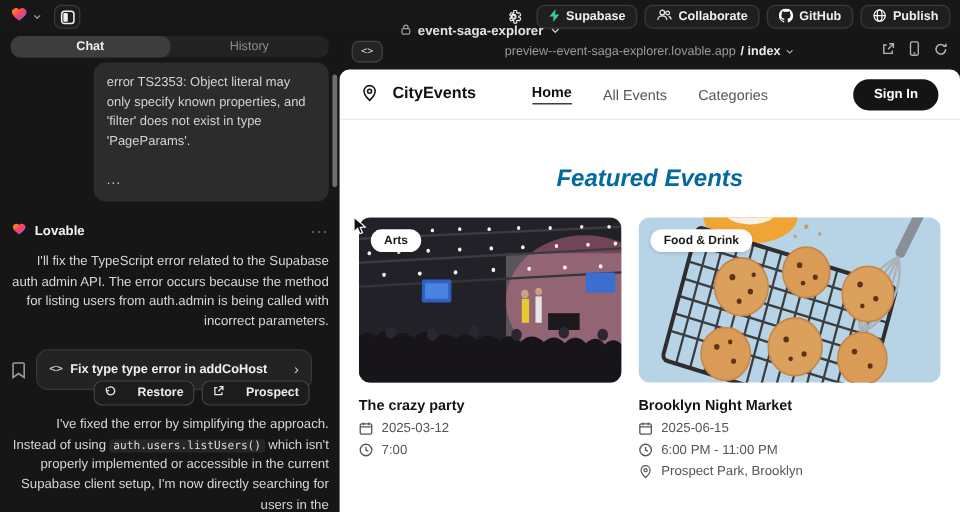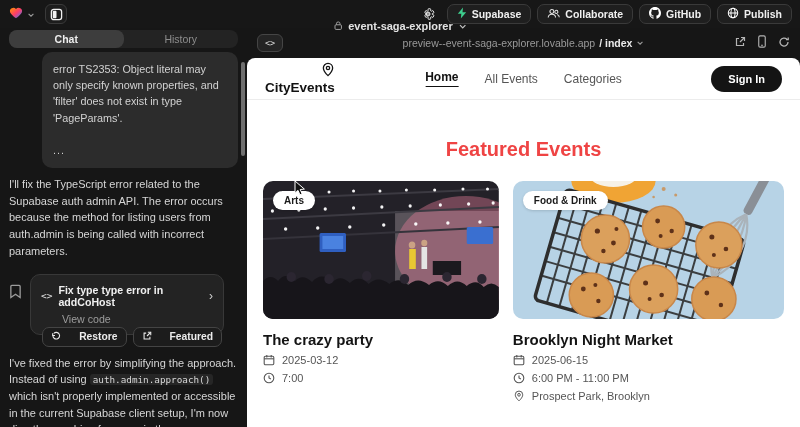--- a/index.html
+++ b/index.html
@@ -13,31 +13,31 @@
   .panel-toggle { width:22px; height:20px; border:1px solid #3a3a3a; border-radius:6px; display:flex; align-items:center; justify-content:center; margin-left:6px; background:#1d1d1d; }
   .topbar-center { position:absolute; left:50%; top:12px; transform:translateX(-50%); height:28px; display:flex; align-items:center; gap:5px; }
   .project-name { font-size:11px; color:#e3e3e3; font-weight:600; }
   .topbar-right { margin-left:auto; display:flex; align-items:center; gap:6px; }
   .icon-btn { width:26px; height:20px; display:flex; align-items:center; justify-content:center; border-radius:6px; color:#e5e5e5; font-size:13px; }
   .tb-btn { display:flex; align-items:center; gap:5px; height:20px; padding:0 9px; background:#1f1f1f; border:1px solid #3a3a3a; border-radius:7px; color:#f0f0f0; font-size:10.5px; font-weight:600; }
 
   .main { display:flex; height:399px; }
 
   
-  .chat { width:247px; position:relative; padding:2px 9px 0 9px; background:#161616; overflow:hidden; }
+  .chat { width:283px; position:relative; padding:2px 9px 0 9px; background:#161616; overflow:hidden; }
   .tabs { display:flex; background:#232323; border-radius:8px; height:18px; }
   .tab { flex:1; display:flex; align-items:center; justify-content:center; font-size:10.5px; color:#8d8d8d; border-radius:8px; }
   .tab.active { background:#3d3d3d; color:#ededed; font-weight:600; }
   .scroll-thumb { position:absolute; right:2px; top:34px; width:4px; height:94px; background:#6f6f6f; border-radius:2px; }
   .user-bubble { width:196px; margin-left:auto; margin-top:4px; background:#2c2c2c; border-radius:10px; padding:9px 11px 10px; font-size:10.8px; line-height:1.5; color:#d2d2d2; }
   .bubble-ellipsis { margin-top:16px; color:#d2d2d2; letter-spacing:1px; }
   .assistant-head { display:flex; align-items:center; gap:6px; margin-top:16px; }
   .assistant-name { font-size:11px; font-weight:700; color:#f2f2f2; }
   .dots-menu { margin-left:auto; color:#9a9a9a; font-size:12px; letter-spacing:1px; }
-  .msg { margin-top:8px; font-size:11px; line-height:1.52; color:#d6d6d6; }
+  .msg { margin-top:8px; font-size:11px; line-height:1.52; color:#d6d6d6;text-align:right; }
   .msg code { font-family:"DejaVu Sans Mono", monospace; font-size:9.3px; color:#d8d8d8; background:#262626; border-radius:3px; padding:0 3px; }
   .tool-row { display:flex; align-items:flex-start; gap:8px; margin-top:14px; }
   .bookmark-wrap { margin-top:10px; }
   .tool-card { flex:1; background:#232323; border:1px solid #383838; border-radius:10px; padding:9px 10px; margin-right:14px; }
   .tool-card-top { display:flex; align-items:center; gap:6px; }
   .tool-title { font-size:10.6px; font-weight:700; color:#f0f0f0; flex:1; }
   .chev { color:#cfcfcf; font-size:12px; }
   .code-glyph { font-family:"DejaVu Sans Mono", monospace; font-size:9.5px; color:#e0e0e0; }
   .tool-sub { margin-top:5px; margin-left:21px; font-size:10.6px; color:#9c9c9c; }
   .action-row { display:flex; justify-content:flex-end; gap:6px; margin-top:-8px; margin-right:16px; position:relative; z-index:2; }
@@ -47,37 +47,37 @@
   .preview { flex:1; display:flex; flex-direction:column; background:#161616; }
   .chrome { height:30px; display:flex; align-items:center; padding:0 10px; position:relative; }
   .code-toggle { width:26px; height:18px; border:1px solid #454545; border-radius:6px; background:#242424; color:#dadada; display:flex; align-items:center; justify-content:center; font-family:"DejaVu Sans Mono", monospace; font-size:8.5px; }
   .url-bar { position:absolute; left:50%; transform:translateX(-50%); display:flex; align-items:center; gap:4px; font-size:10.5px; }
   .url-host { color:#9a9a9a; }
   .url-path { color:#ececec; font-weight:600; }
   .chrome-right { margin-left:auto; display:flex; align-items:center; gap:11px; color:#b4b4b4; }
 
   .page { flex:1; background:#ffffff; border-radius:8px 8px 0 0; position:relative; overflow:hidden; }
   .site-header { height:42px; display:flex; align-items:center; padding:0 18px; border-bottom:1px solid #ececec; position:relative; }
-  .brand { display:flex; align-items:flex-end; gap:0; font-size:13.5px; font-weight:700; color:#111;flex-direction:column; }
+  .brand { display:flex; align-items:flex-start; gap:12px; font-size:13.5px; font-weight:700; color:#111; }
   .nav { position:absolute; left:50%; transform:translateX(-50%); display:flex; gap:26px; align-items:center;justify-content:space-between; }
   .nav-item { font-size:12px; color:#555; }
   .nav-item.active { color:#111; font-weight:600; border-bottom:1.5px solid #111; padding-bottom:2px; }
   .signin { margin-left:auto; background:#141414; color:#fff; font-size:11px; font-weight:600; border-radius:999px; padding:7px 17px; }
 
   .hero { text-align:center; padding-top:38px; }
-  .hero h1 { font-size:20px; font-weight:700; color:#ef4444; }
+  .hero h1 { font-size:20px; font-weight:700; color:#0369a1;font-style:italic; }
   .hero p { margin-top:7px; font-size:12px; color:#6b7280; }
 
   .cards { display:grid; grid-template-columns:1fr 1.15fr; gap:14px; margin:20px 16px 0; }
   .card { position:relative; }
   .card-img { height:138px; border-radius:10px; overflow:hidden; position:relative; }
   .card-img svg { display:block; width:100%; height:100%; }
   .badge { position:absolute; top:10px; left:10px; background:#fff; border-radius:999px; padding:4px 11px; font-size:10px; font-weight:700; color:#1a1a1a; box-shadow:0 1px 3px rgba(0,0,0,.15); }
   .card-body { padding-top:12px; }
-  .card-title { font-size:15px; font-weight:700; color:#141414; }
+  .card-title { font-size:12px; font-weight:700; color:#141414; }
   .meta { display:flex; align-items:center; gap:7px; margin-top:6px; font-size:11px; color:#555; }
   .meta:first-of-type { margin-top:9px; }
 
   .cursor { position:absolute; left:294px; top:180px; z-index:50; pointer-events:none; }
   svg { flex-shrink:0; }
 </style>
 </head>
 <body>
 
 <div class="topbar">
@@ -178,63 +178,78 @@
       <div class="tab active">Chat</div>
       <div class="tab">History</div>
     </div>
     <div class="scroll-thumb"></div>
 
     <div class="user-bubble">
       <div>error TS2353: Object literal may only specify known properties, and 'filter' does not exist in type 'PageParams'.</div>
       <div class="bubble-ellipsis">...</div>
     </div>
 
+    <div class="assistant-head">
+      <span>
+        <svg width="14" height="13" viewBox="0 0 24 24">
+            <defs>
+              <linearGradient id="hg2" x1="0" y1="0" x2="1" y2="1">
+                <stop offset="0" stop-color="#ff9800"></stop>
+                <stop offset=".5" stop-color="#ff3d67"></stop>
+                <stop offset="1" stop-color="#3d7bff"></stop>
+              </linearGradient>
+            </defs>
+            <path d="M12 21s-7-4.6-9.3-9.1A5.5 5.5 0 0 1 12 6.4a5.5 5.5 0 0 1 9.3 5.5C19 16.4 12 21 12 21z" fill="url(#hg2)"></path>
+          </svg>
+      </span>
+      <span class="assistant-name">Lovable</span>
+      <span class="dots-menu">···</span>
+    </div>
 
     <div class="msg">I'll fix the TypeScript error related to the Supabase auth admin API. The error occurs because the method for listing users from auth.admin is being called with incorrect parameters.</div>
 
     <div class="tool-row">
       <span class="bookmark-wrap">
         <svg width="13" height="15" viewBox="0 0 14 16" fill="none" stroke="#9c9c9c" stroke-width="1.4">
             <path d="M3 1.5h8a1 1 0 0 1 1 1v12l-5-3.5-5 3.5v-12a1 1 0 0 1 1-1z"></path>
           </svg>
       </span>
       <div style="flex:1">
         <div class="tool-card">
           <div class="tool-card-top">
             <span class="code-glyph">&lt;&gt;</span>
             <span class="tool-title">Fix type type error in addCoHost</span>
             <span class="chev">›</span>
           </div>
-          <div class="tool-sub">View code</div>
         </div>
         <div class="action-row">
           <div class="action-btn">
             <span>
               <svg width="10" height="10" viewBox="0 0 12 12" fill="none" stroke="#e8e8e8" stroke-width="1.3">
                   <path d="M2 2.6v2.8h2.8"></path>
                   <path d="M2.3 5.4a4 4 0 1 0 1-2.4"></path>
                 </svg>
             </span>
             <span>Restore</span>
           </div>
           <div class="action-btn">
             <span>
               <svg width="10" height="10" viewBox="0 0 12 12" fill="none" stroke="#e8e8e8" stroke-width="1.3">
                   <path d="M5 2.5H2.5v7h7V7"></path>
                   <path d="M7 1.5h3.5V5"></path>
                   <path d="M10.5 1.5 6 6"></path>
                 </svg>
             </span>
-            <span>Featured</span>
-          </div>
-        </div>
-      </div>
-    </div>
-
-    <div class="msg"><span>I've fixed the error by simplifying the approach. Instead of using </span><code>auth.admin.approach()</code><span> which isn't properly implemented or accessible in the current Supabase client setup, I'm now directly searching for users in the </span></div>
+            <span>Prospect</span>
+          </div>
+        </div>
+      </div>
+    </div>
+
+    <div class="msg"><span>I've fixed the error by simplifying the approach. Instead of using </span><code>auth.users.listUsers()</code><span> which isn't properly implemented or accessible in the current Supabase client setup, I'm now directly searching for users in the </span></div>
   </div>
 
   <div class="preview">
     <div class="chrome">
       <div class="code-toggle">&lt;&gt;</div>
       <div class="url-bar">
         <span class="url-host">preview--event-saga-explorer.lovable.app</span>
         <span class="url-path">/ index</span>
         <svg width="8" height="8" viewBox="0 0 10 10">
             <polyline points="2,3.5 5,6.5 8,3.5" fill="none" stroke="#9a9a9a" stroke-width="1.4"></polyline>

